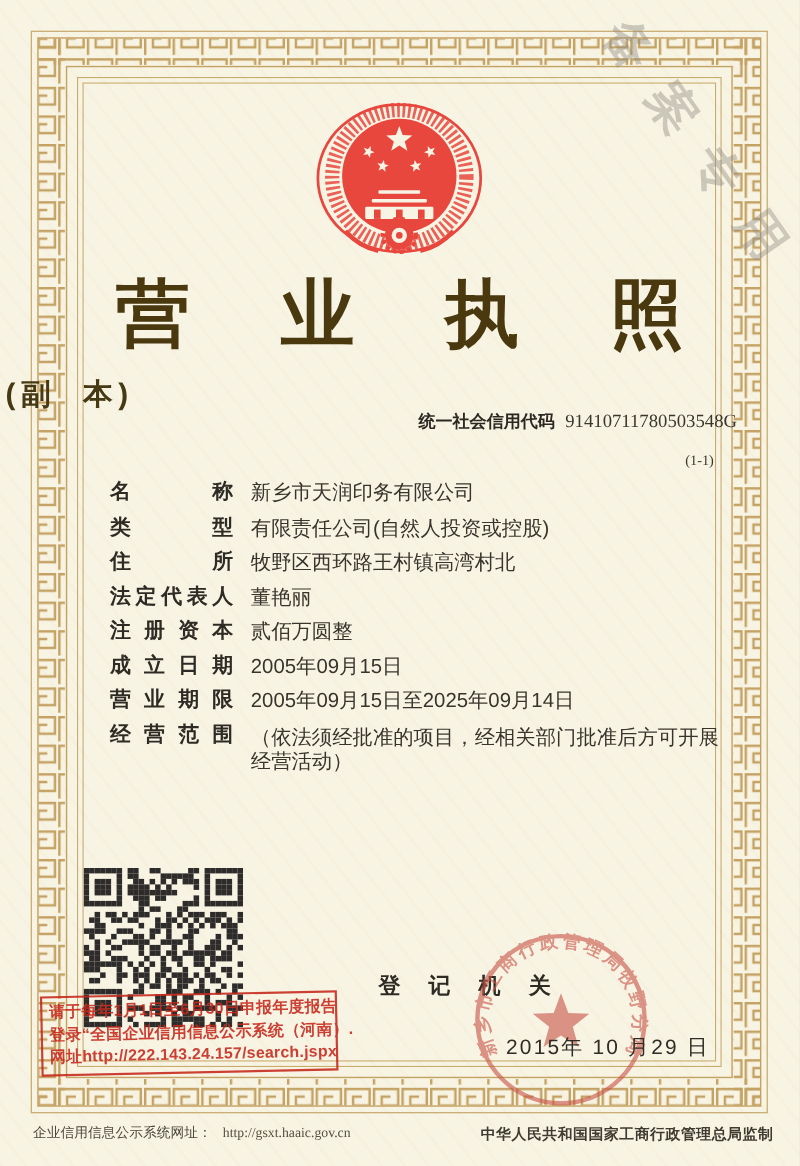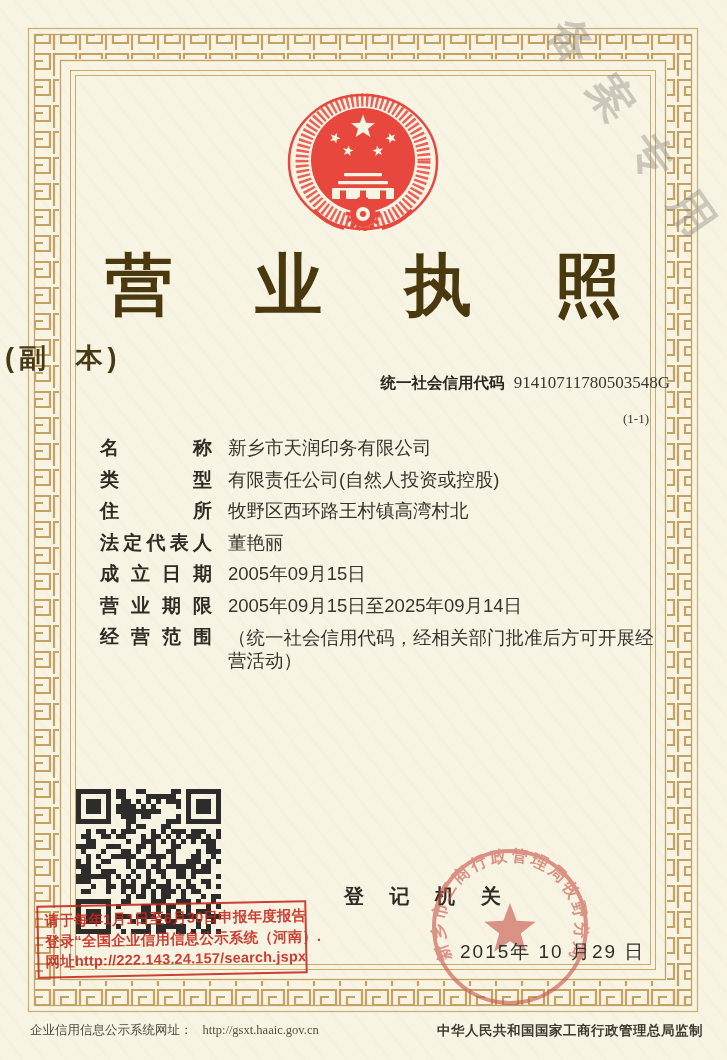--- a/index.html
+++ b/index.html
@@ -136,31 +136,35 @@
     </div>
     <div class="row">
       <span class="flabel">住 所</span>
       <span class="fvalue">牧野区西环路王村镇高湾村北</span>
     </div>
     <div class="row">
       <span class="flabel">法定代表人</span>
       <span class="fvalue">董艳丽</span>
     </div>
     <div class="row">
+      <span class="flabel">注 册 资 本</span>
+      <span class="fvalue">贰佰万圆整</span>
+    </div>
+    <div class="row">
       <span class="flabel">成 立 日 期</span>
       <span class="fvalue">2005年09月15日</span>
     </div>
     <div class="row">
       <span class="flabel">营 业 期 限</span>
       <span class="fvalue">2005年09月15日至2025年09月14日</span>
     </div>
     <div class="row">
       <span class="flabel">经 营 范 围</span>
       <span class="fvalue">
-        <div class="scope-note">（统一社会信用代码，经相关部门批准后方可开展经营活动）</div>
+        <div class="scope-note">（依法须经批准的项目，经相关部门批准后方可开展经营活动）</div>
       </span>
     </div>
   </div>
 
   <svg id="qr" class="qr" width="145" height="145" viewBox="0 0 145 145">
       <rect x="40" y="0" width="5" height="5" fill="#2e2c2a"></rect>
       <rect x="45" y="0" width="5" height="5" fill="#2e2c2a"></rect>
       <rect x="60" y="0" width="5" height="5" fill="#2e2c2a"></rect>
       <rect x="65" y="0" width="5" height="5" fill="#2e2c2a"></rect>
       <rect x="95" y="0" width="5" height="5" fill="#2e2c2a"></rect>

